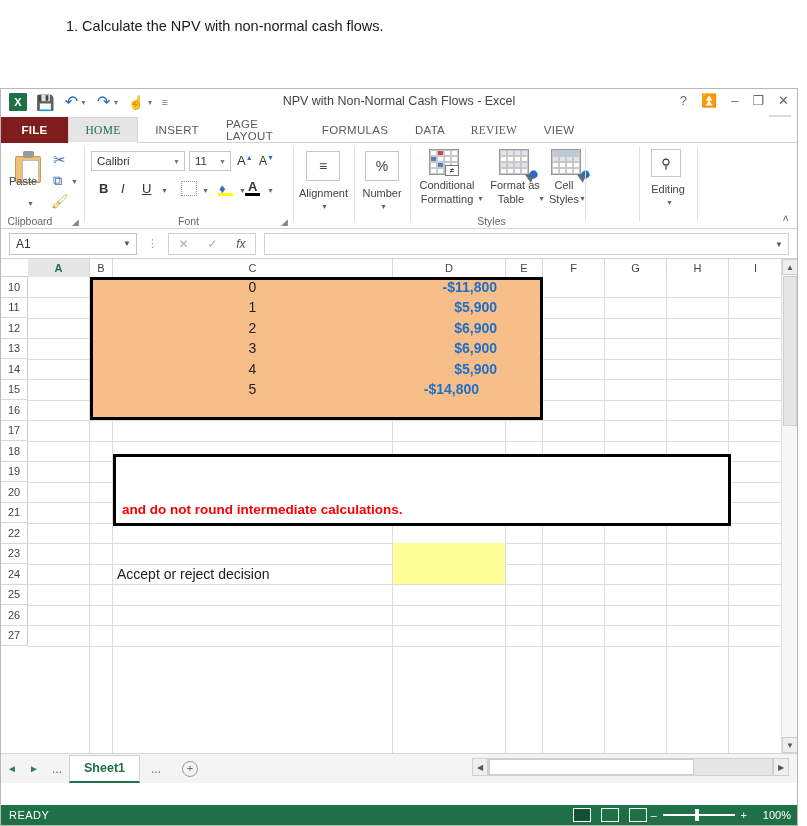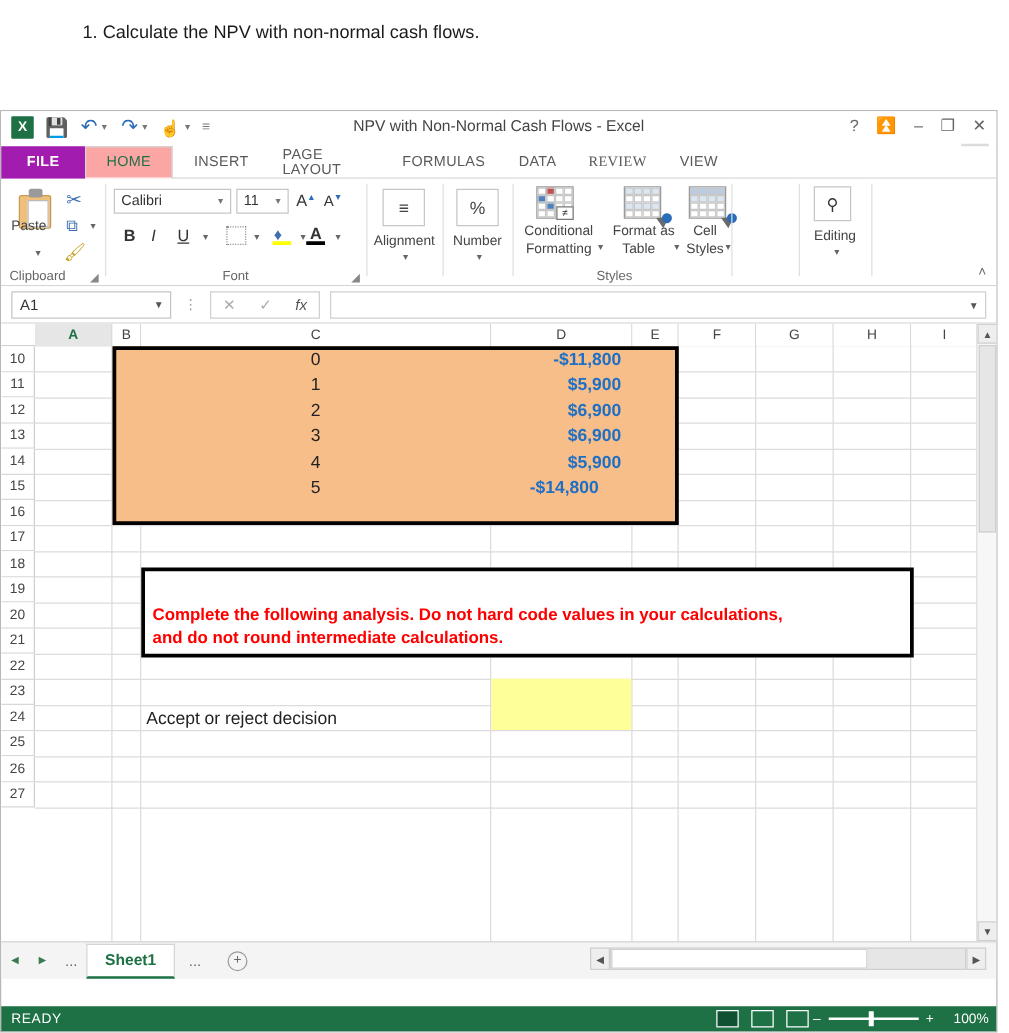--- a/index.html
+++ b/index.html
@@ -79,25 +79,25 @@
     position: relative; height: 26px;
     background: #ffffff;
     border-bottom: 1px solid #d4d4d4;
   }
   .tab {
     position: absolute; top: 0; height: 26px;
     display: flex; align-items: center; justify-content: center;
     font-size: 11.5px; color: #5a5a5a; letter-spacing: .3px;
     padding: 0 12px;
   }
-  .tab.file { background: #a21caf; color: #fff; font-weight: bold; }
+  .tab.file { background: #7f1d1d; color: #fff; font-weight: bold; }
   .tab.active {
-    background: #fca5a5; color: #1e7145;
+    background: #e5e5e5; color: #1e7145;
     border: 1px solid #d4d4d4; border-bottom: 1px solid #fff;
-    margin-bottom: -1px; z-index: 2;
+    margin-bottom: -1px; z-index: 2; font-family: Liberation Serif, serif;
   }
 
   
   #ribbon {
     position: relative; height: 86px;
     background: #ffffff;
     border-bottom: 1px solid #d4d4d4;
   }
   .group { position: absolute; top: 0; height: 86px; }
   .group-sep {
@@ -655,21 +655,20 @@
       <div class="cell ctr" style="left:85px; top:102px; width:279px;">5</div>
 
       <div class="cell rgt blue" style="left:365px; top:0px;   width:108px;">-$11,800</div>
       <div class="cell rgt blue" style="left:365px; top:20px;  width:108px;">$5,900</div>
       <div class="cell rgt blue" style="left:365px; top:41px;  width:108px;">$6,900</div>
       <div class="cell rgt blue" style="left:365px; top:61px;  width:108px;">$6,900</div>
       <div class="cell rgt blue" style="left:365px; top:82px;  width:108px;">$5,900</div>
       <div class="cell rgt blue" style="left:347px; top:102px; width:108px;">-$14,800</div>
 
       <div id="redbox" style="left:85px; top:177px; width:618px; height:72px;">
-        <div>Complete the following analysis. Do not hard code values in your calculations,</div>
         <div>and do not round intermediate calculations.</div>
       </div>
 
       <div class="yellowcell" style="left:365px; top:266px; width:112px; height:41px;"></div>
 
       <div class="cell" style="left:85px; top:287px; width:279px;">Accept or reject decision</div>
     </div>
 
     <div id="vscroll">
       <div class="sbtn" style="top:0;">▲</div>

